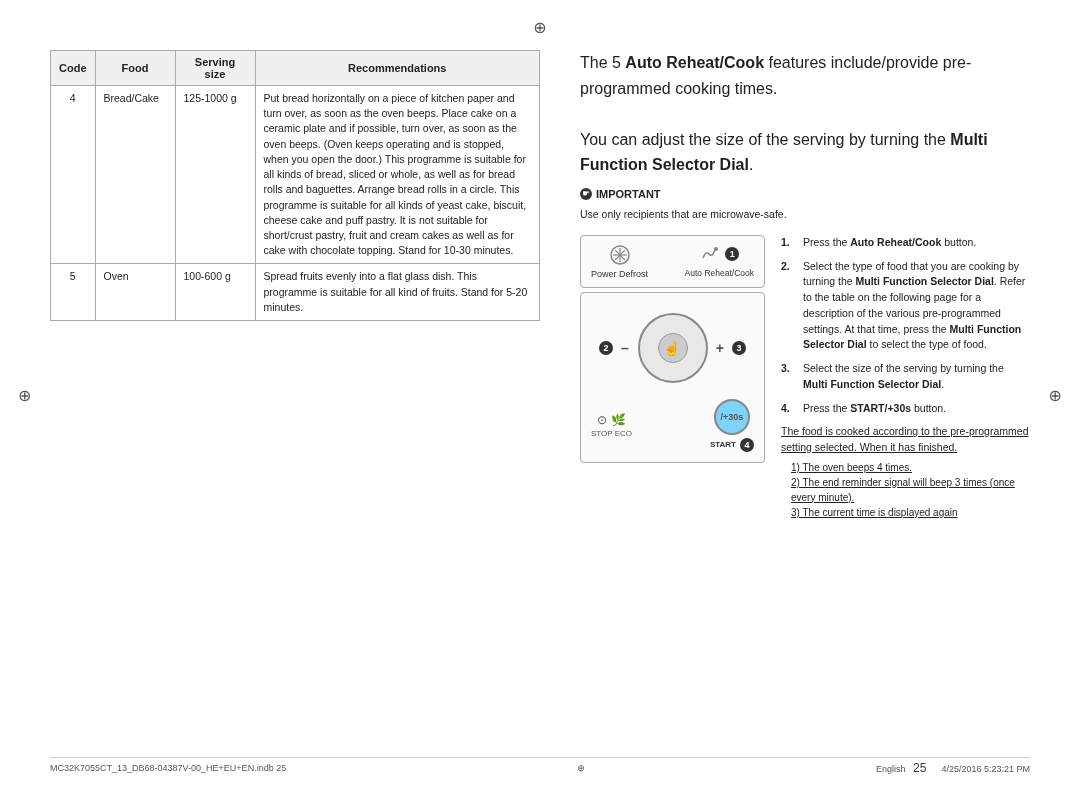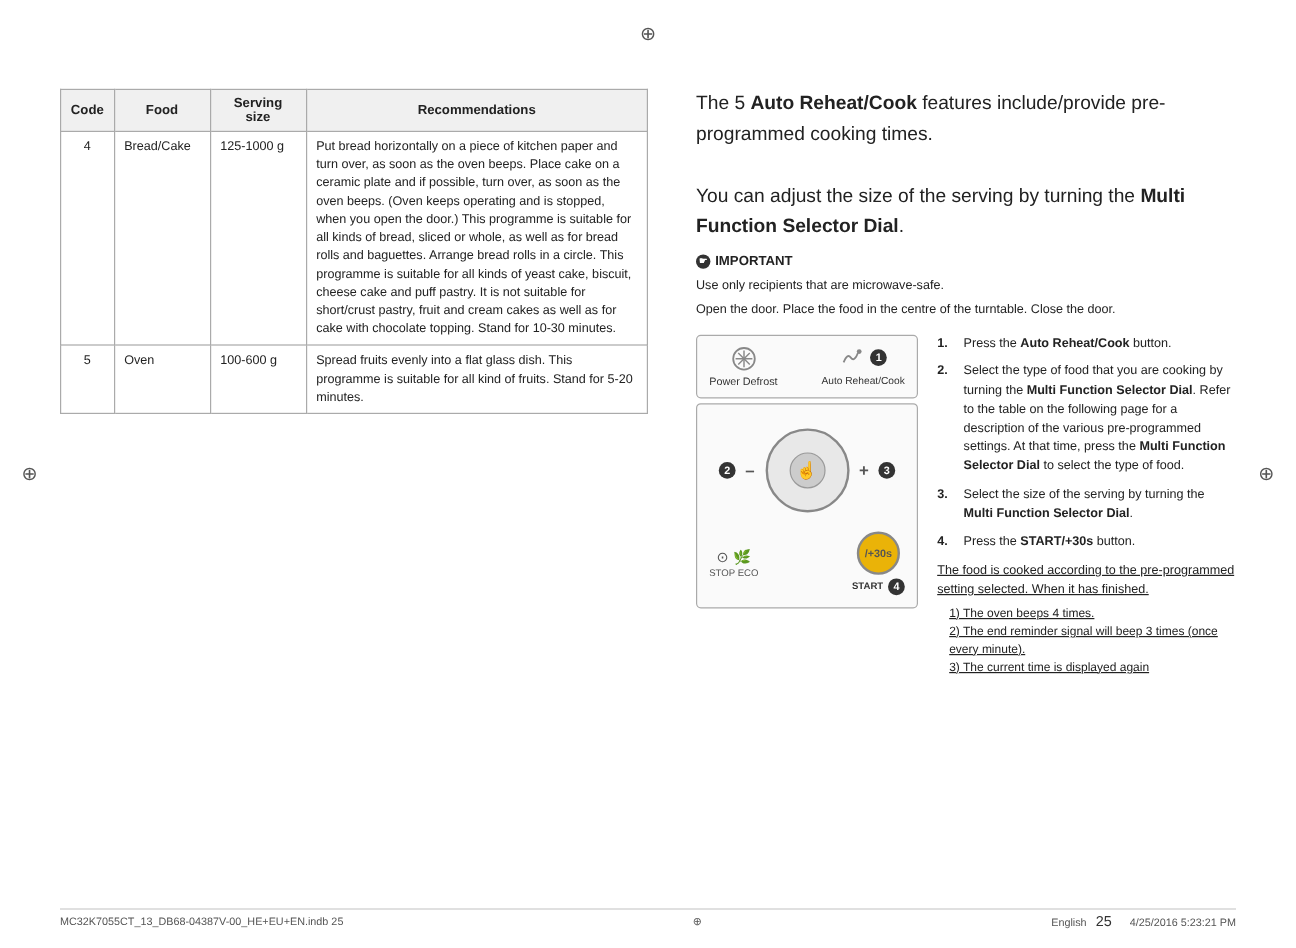--- a/index.html
+++ b/index.html
@@ -10,21 +10,21 @@
       font-family: Arial, sans-serif;
       font-size: 11px;
       color: #222;
       position: relative;
       overflow: hidden;
     }
 
     .page-container {
       width: 1080px;
       height: 790px;
-      padding: 44px 50px 30px 50px;
+      padding: 20px 50px 30px 50px;
       position: relative;
     }
 
     
     .top-dot {
       position: absolute;
       top: 18px;
       left: 50%;
       transform: translateX(-50%);
       font-size: 16px;
@@ -306,21 +306,21 @@
       width: 36px;
       height: 36px;
       border-radius: 50%;
       border: 2px solid #888;
       display: flex;
       flex-direction: column;
       align-items: center;
       justify-content: center;
       font-size: 8px;
       color: #555;
-      background: #eab308;
+      background: #7dd3fc;
       margin-bottom: 3px;
     }
 
     .start-label {
       font-size: 8px;
       color: #333;
       font-weight: bold;
     }
 
     
@@ -471,21 +471,20 @@
         <span>The 5 <b>Auto Reheat/Cook</b> features include/provide pre-programmed cooking times.</span><br>
         <br>
         <span>You can adjust the size of the serving by turning the <b>Multi Function Selector Dial</b>.</span>
       </p>
 
       <div class="important-header">
         <span class="important-icon">☛</span>
         <b>IMPORTANT</b>
       </div>
       <p class="info-line">Use only recipients that are microwave-safe.</p>
-      <p class="info-line">Open the door. Place the food in the centre of the turntable. Close the door.</p>
 
       <div class="diagram-steps-container">
 
         <div class="microwave-diagram">
 
           <div class="top-controls">
             <div class="control-icon">
               <svg width="22" height="22" viewBox="0 0 22 22">
                 <circle cx="11" cy="11" r="9" fill="none" stroke="#888" stroke-width="1.5"></circle>
                 <line x1="11" y1="4" x2="11" y2="18" stroke="#888" stroke-width="1.2"></line>

